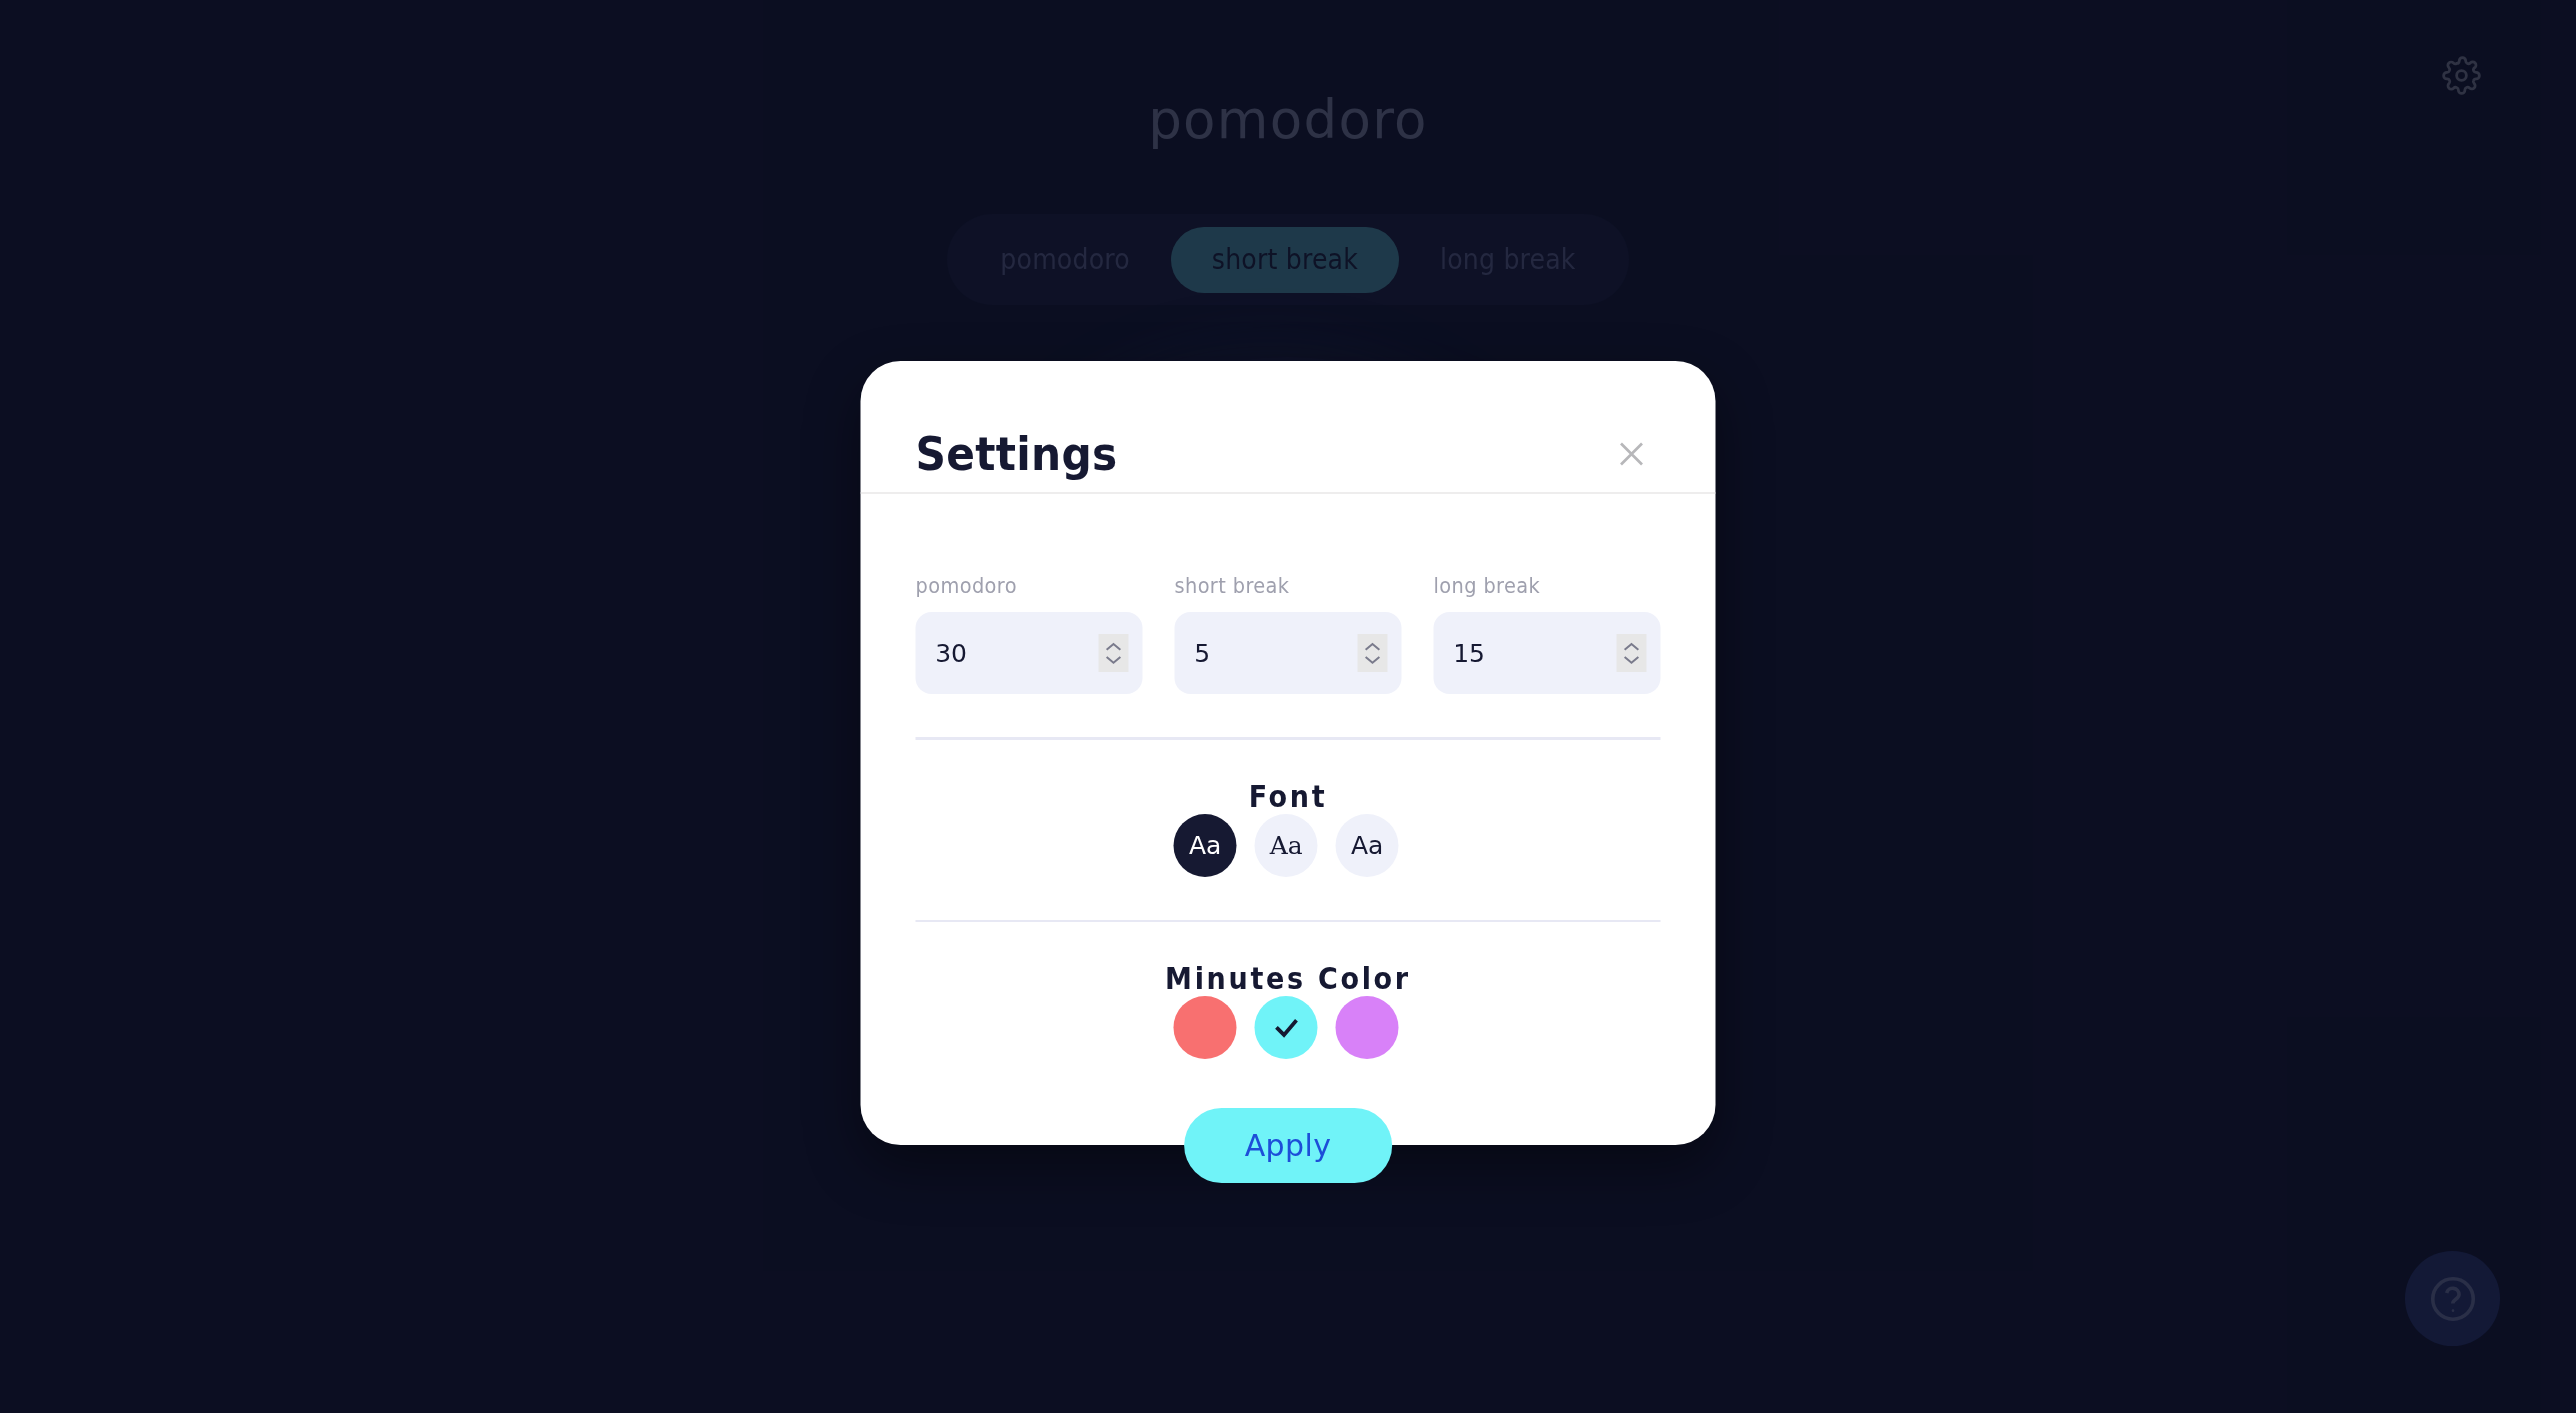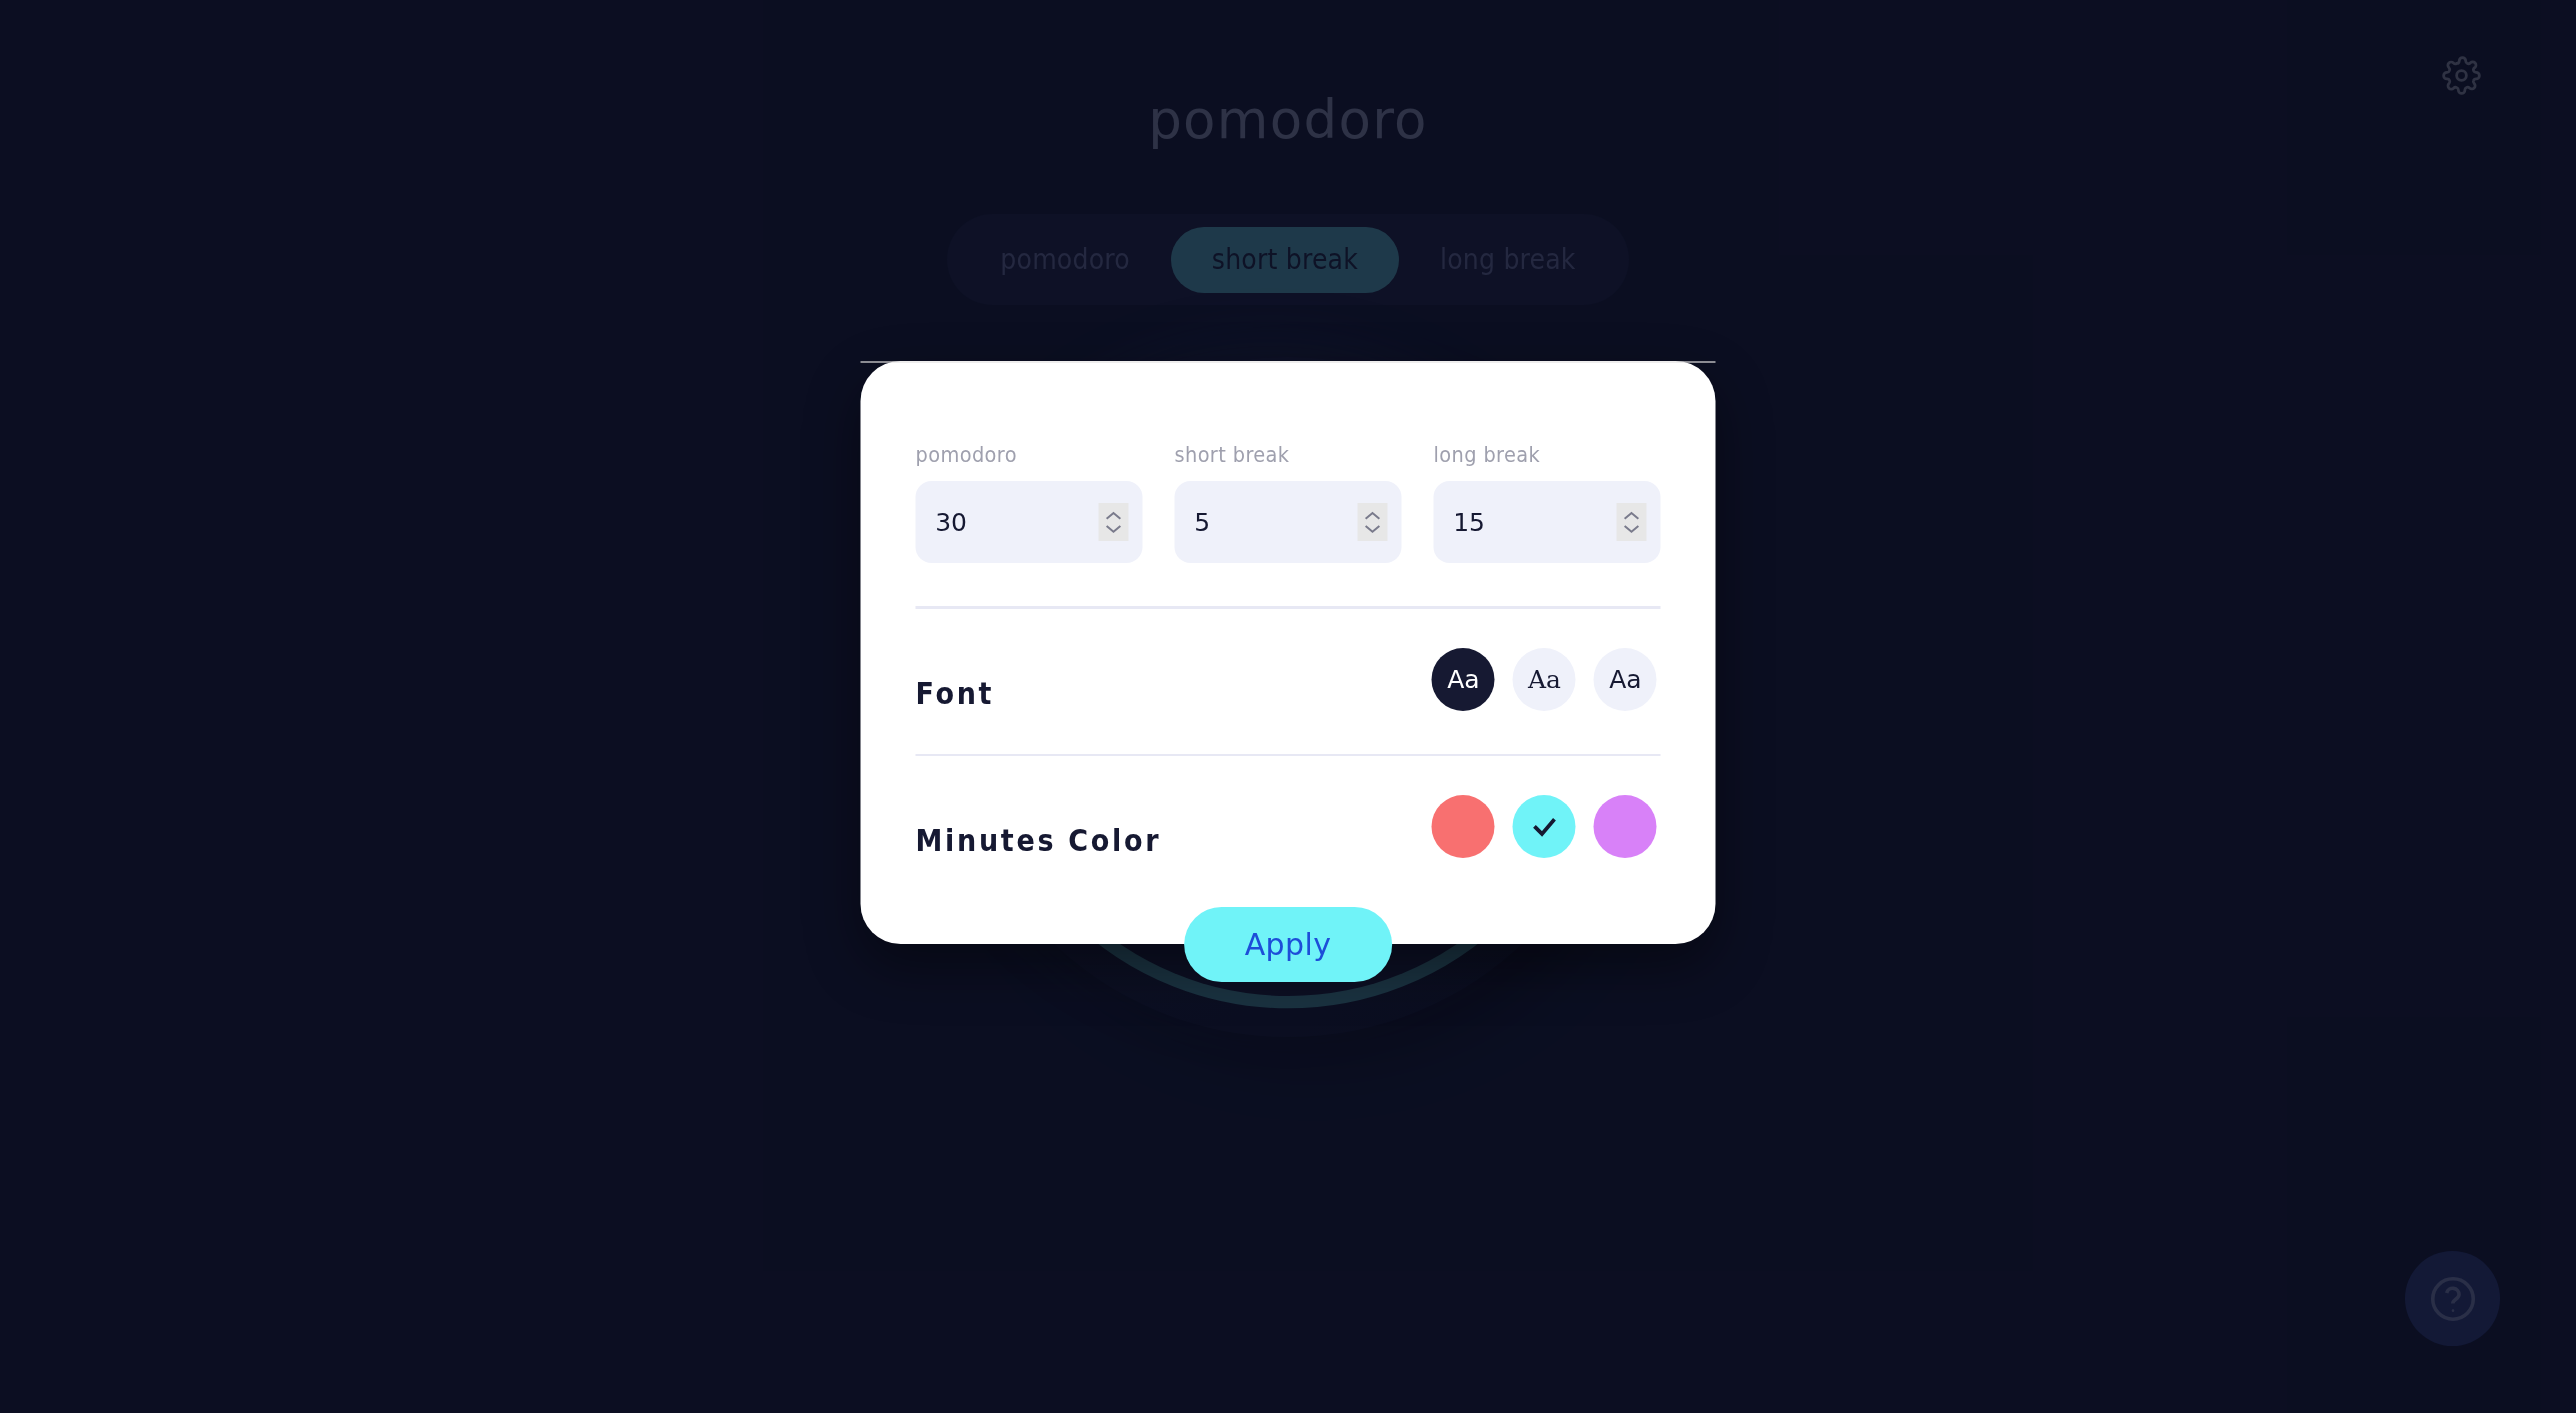--- a/index.html
+++ b/index.html
@@ -248,23 +248,24 @@
   }
 
   .divider {
     height: 2.7px;
     background: #E7E8F4;
     margin-top: 43px;
   }
 
   .row-section {
     display: flex;
-    align-items: flex-end;
+    align-items: center;
     justify-content: space-between;
     padding: 39px 0 0 0;
+    flex-direction: column;
   }
 
   .row-title {
     font-size: 30px;
     font-weight: 700;
     color: #161932;
     letter-spacing: 2.7px;
     font-family: "DejaVu Sans Condensed", "Liberation Sans Narrow", "Liberation Sans", sans-serif;
   }
 
@@ -354,20 +355,28 @@
     <circle cx="12" cy="12" r="9"></circle>
     <path d="M9.2 9.3a2.8 2.8 0 0 1 5.5.7c0 1.9-2.8 2.3-2.8 4"></path>
     <circle cx="12" cy="17.2" r="0.6" fill="#5A6185" stroke="none"></circle>
   </svg>
 </button>
 
 <div class="overlay"></div>
 
 <div class="modal">
 
+  <div class="modal-header">
+    <div class="modal-title">Settings</div>
+    <button class="close-btn">
+      <svg width="36" height="36" viewBox="0 0 24 24" fill="none" stroke="#7E7E82" stroke-width="1.8">
+        <path d="M5 5 L19 19 M19 5 L5 19"></path>
+      </svg>
+    </button>
+  </div>
 
   <div class="header-divider"></div>
 
   <div class="modal-body">
 
     <div class="section">
 
       <div class="time-fields">
 
         <div class="field">

